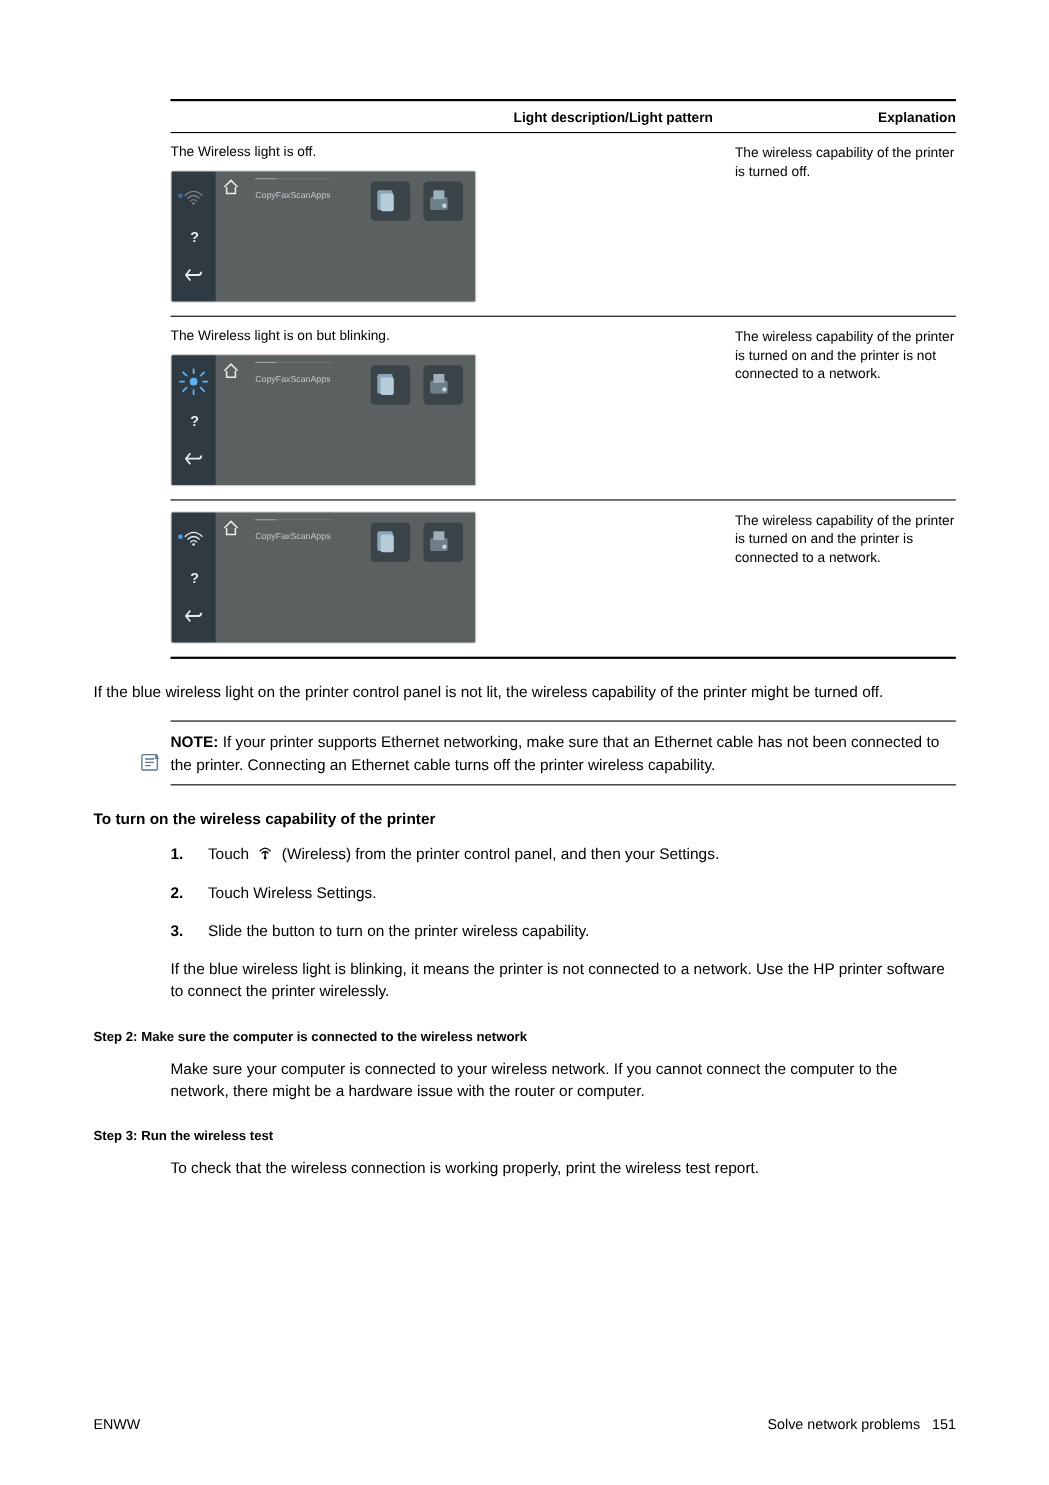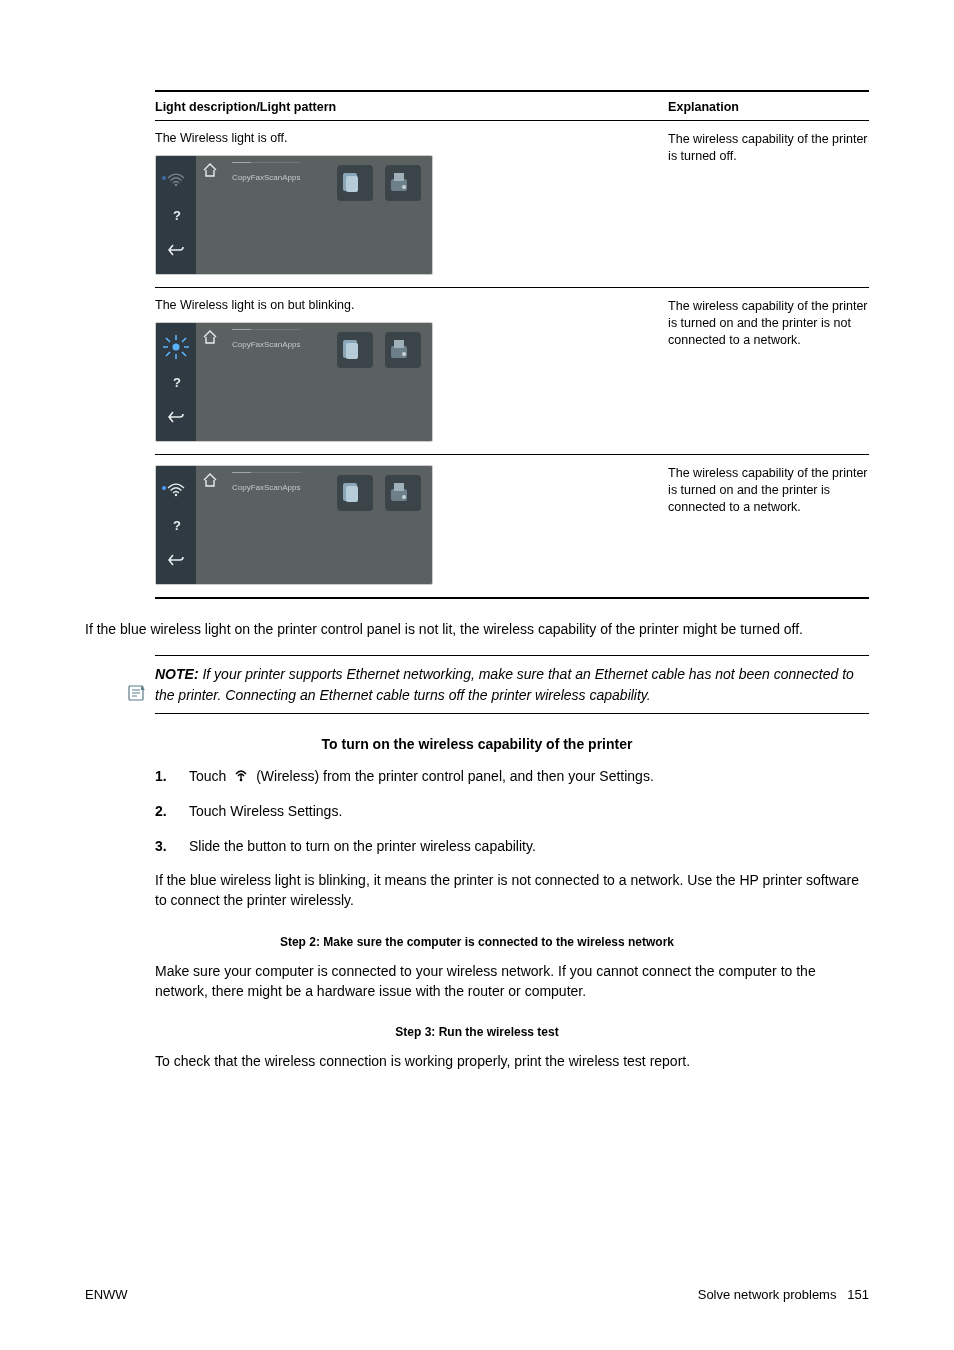--- a/index.html
+++ b/index.html
@@ -10,21 +10,21 @@
     background: #fff;
     width: 954px;
     min-height: 1350px;
     position: relative;
   }
   .page {
     padding: 90px 85px 40px 85px;
   }
   .table-hr-thick { border-top: 2px solid #000; width: 100%; height: 0; }
   .table-hr-thin { border-top: 1px solid #000; width: 100%; height: 0; }
-  .table-header-row { display: flex; padding: 8px 0 6px 0; }
+  .table-header-row { display: flex; padding: 8px 0 6px 0; text-align: right; }
   .col-left { width: 560px; padding-right: 20px; }
   .col-right { width: 220px; }
   .th { font-weight: bold; font-size: 12.5px; }
   .table-body-row { display: flex; padding: 10px 0 12px 0; align-items: flex-start; }
   .desc-text { font-size: 12.5px; margin-bottom: 10px; }
   .exp-text { font-size: 12.5px; line-height: 1.35; }
   .panel {
     width: 278px; height: 120px; background: #5b6060;
     border: 1px solid #ccc; border-radius: 2px; position: relative;
     display: flex; overflow: hidden;
@@ -49,36 +49,36 @@
   .app-icon { width: 36px; height: 36px; border-radius: 4px; background: #3a4449; display:flex; align-items:center; }
   .app-icon.copy svg, .app-icon.fax svg, .app-icon.scan svg, .app-icon.apps svg { display:block; }
   .app-icon.scan { background:#b8b299; }
   .app-icon.apps { background:#2b3135; border:1px solid #555; }
   .panel-bot { height: 30px; background:#4a5255; display:flex; align-items:center; padding-left:36px; gap:20px; }
   .status-ic { width:12px; height:12px; display:flex; align-items:center; justify-content:center; }
   .status-ic svg { display:block; }
   .indent1 { margin-left: 70px; margin-right: 0; }
   .body-p { font-size: 14px; line-height: 1.45; margin: 20px 0 16px 0; }
   .note-rule { border-top: 1px solid #000; margin-top: 4px; margin-bottom: 8px; }
-  .note-row { display:flex; align-items:flex-end; gap:10px;font-style:italic; }
+  .note-row { display:flex; align-items:flex-end; gap:10px; }
   .note-icon { width:18px; flex-shrink:0; margin-top:2px; margin-left:-28px; }
   .note-text { font-size: 14px; line-height:1.45; }
   .note-label { font-weight: bold; }
   .note-rule-bot { border-top: 1px solid #000; margin-top: 8px; }
   .section-title { font-weight: bold; font-size: 14px; margin: 22px 0 14px 0; }
   .section-title.lg { font-size: 12px; margin: 24px 0 12px 0; }
   .section-title.sm { font-size: 14px; }
   .ol { margin-left: 70px; }
   .ol .li { display:flex; gap:18px; margin-bottom: 14px; font-size:14px; line-height:1.45; }
   .ol .num { font-weight:bold; width:16px; flex-shrink:0; }
   .ol .txt { flex:1; }
   .bold { font-weight:normal; }
   .inline-icon { display:inline-block; vertical-align:middle; margin:0 3px; }
   .footer { position:absolute; bottom:48px; left:85px; right:85px; display:flex; justify-content:space-between; font-size:13px; }
-  .left-align-title { margin-left: 0; text-align: center; }
+  .left-align-title { margin-left: 0; }
   .sub-body { margin-left:70px; font-size:14px; line-height:1.45; margin-bottom:16px; }
 </style>
 </head>
 <body>
 
 <div class="page">
 
   <div style="margin-left:70px;">
     <div class="table-hr-thick"></div>
     <div class="table-header-row">

